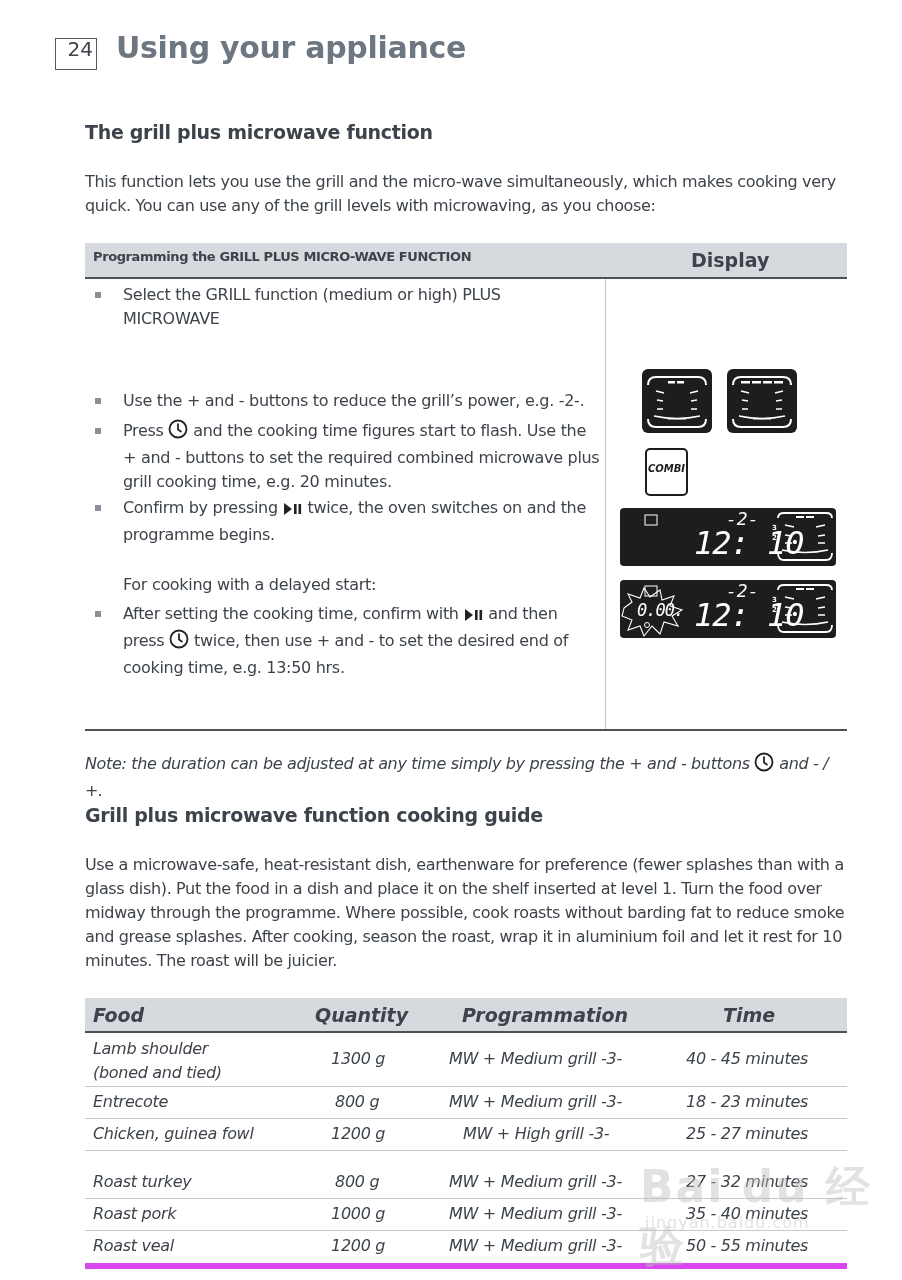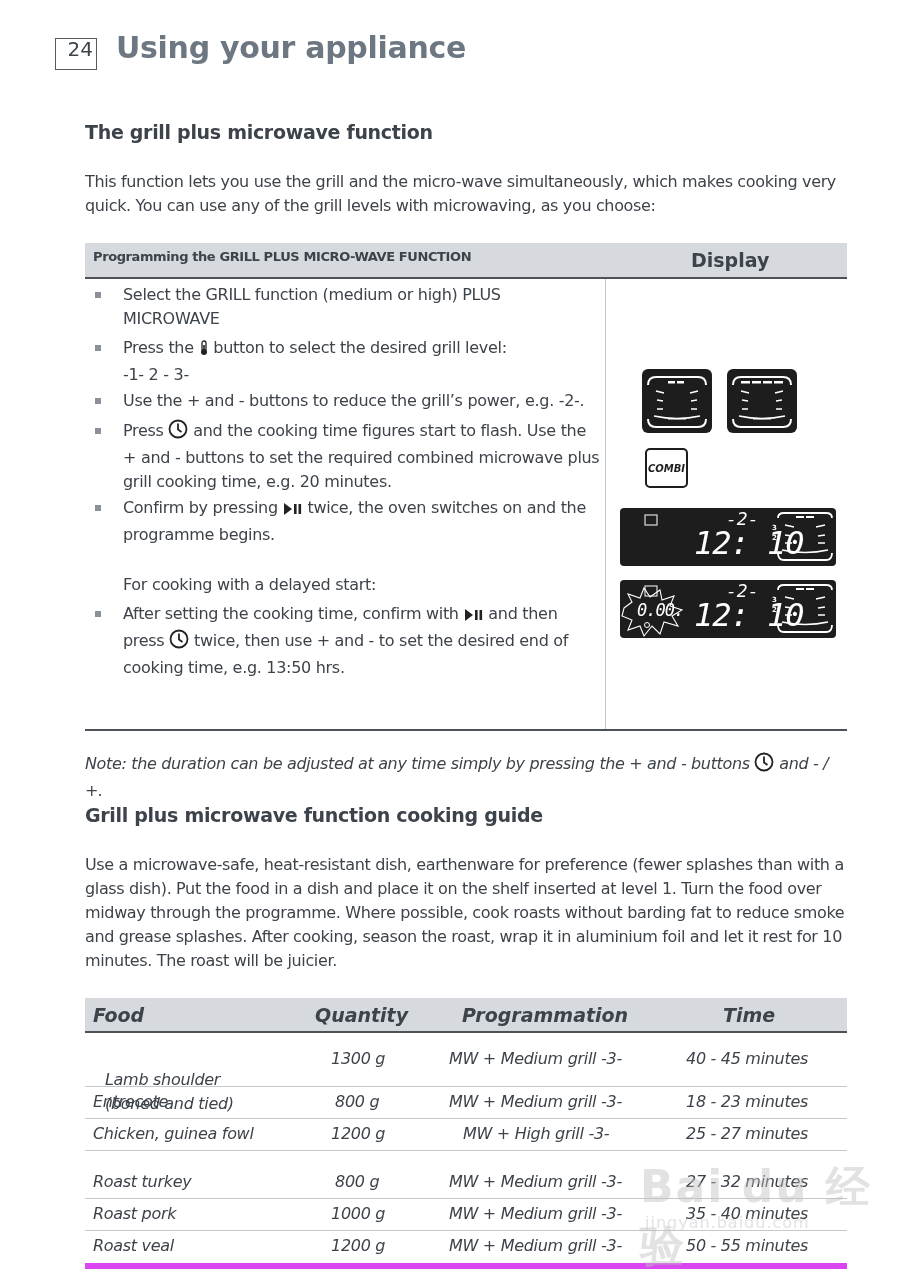--- a/index.html
+++ b/index.html
@@ -61,21 +61,21 @@
     position: absolute; left: 10px; top: 9px; width: 6px; height: 6px;
     background: #8a9098;
   }
   .step .txt { margin-left: 38px; display: block; }
   .ico-inline { display: inline-block; vertical-align: -3px; }
   
   .oven-icon {
     position: absolute; width: 70px; height: 64px; background: #1d1d1d; border-radius: 6px;
   }
   .combi-btn {
-    position: absolute; left: 645px; top: 448px; width: 43px; height: 40px;
+    position: absolute; left: 645px; top: 448px; width: 43px; height: 48px;
     border: 2px solid #1d1d1d; border-radius: 5px; background: #fff;
     font-size: 10px; font-weight: bold; font-style: italic; color: #1d1d1d;
     text-align: center; line-height: 38px;
   }
   .lcd {
     position: absolute; left: 620px; width: 216px; height: 58px;
     background: #1d1d1d; border-radius: 4px; overflow: hidden;
   }
   
   .cook-table {
@@ -120,35 +120,20 @@
     <span class="c1">Programming the GRILL PLUS MICRO-WAVE FUNCTION</span>
     <span class="c2">Display</span>
   </div>
   <div class="prog-divider"></div>
 
   <div class="step" style="top:40px;">
     <span class="bullet"></span>
     <span class="txt" style="width:410px;">Select the GRILL function (medium or high) PLUS MICROWAVE</span>
   </div>
 
-  <div class="step" style="top:93px;">
-    <span class="bullet"></span>
-    <span class="txt">
-      <span>Press the</span>
-      <span class="ico-inline">
-        <svg width="10" height="16" viewBox="0 0 10 16">
-            <rect x="3" y="1" width="4" height="10" rx="2" fill="none" stroke="#222" stroke-width="1.3"></rect>
-            <circle cx="5" cy="12" r="3" fill="#222"></circle>
-            <rect x="4.2" y="5" width="1.6" height="6" fill="#222"></rect>
-          </svg>
-      </span>
-      <span>button to select the desired grill level:</span><br>
-      <span>-1- 2 - 3-</span>
-    </span>
-  </div>
 
   <div class="step" style="top:146px;">
     <span class="bullet"></span>
     <span class="txt">Use the + and - buttons to reduce the grill’s power, e.g. -2-.</span>
   </div>
 
   <div class="step" style="top:176px;">
     <span class="bullet"></span>
     <span class="txt" style="width:478px;">
       <span>Press</span>
@@ -277,21 +262,21 @@
 <div class="para" style="top:853px; width:768px;">Use a microwave-safe, heat-resistant dish, earthenware for preference (fewer splashes than with a glass dish). Put the food in a dish and place it on the shelf inserted at level 1. Turn the food over midway through the programme. Where possible, cook roasts without barding fat to reduce smoke and grease splashes. After cooking, season the roast, wrap it in aluminium foil and let it rest for 10 minutes. The roast will be juicier.</div>
 
 <div class="cook-table">
   <div class="cook-head">
     <span style="left:8px;">Food</span>
     <span style="left:230px;">Quantity</span>
     <span style="left:377px;">Programmation</span>
     <span style="left:638px;">Time</span>
   </div>
   <div class="cook-row" style="height:54px;">
-    <span style="left:20px;top:4px;line-height:24px;margin-top:31px;"><span style="position:static">Lamb shoulder</span><br><span style="position:static">(boned and tied)</span></span>
+    <span style="left:8px;top:4px;line-height:24px;"><span style="position:static">Lamb shoulder</span><br><span style="position:static">(boned and tied)</span></span>
     <span style="left:246px;top:16px;">1300 g</span>
     <span style="left:364px;top:16px;">MW + Medium grill -3-</span>
     <span style="left:601px;top:16px;">40 - 45 minutes</span>
   </div>
   <div class="cook-row" style="height:32px;">
     <span style="left:8px;top:5px;">Entrecote</span>
     <span style="left:250px;top:5px;">800 g</span>
     <span style="left:364px;top:5px;">MW + Medium grill -3-</span>
     <span style="left:601px;top:5px;">18 - 23 minutes</span>
   </div>

